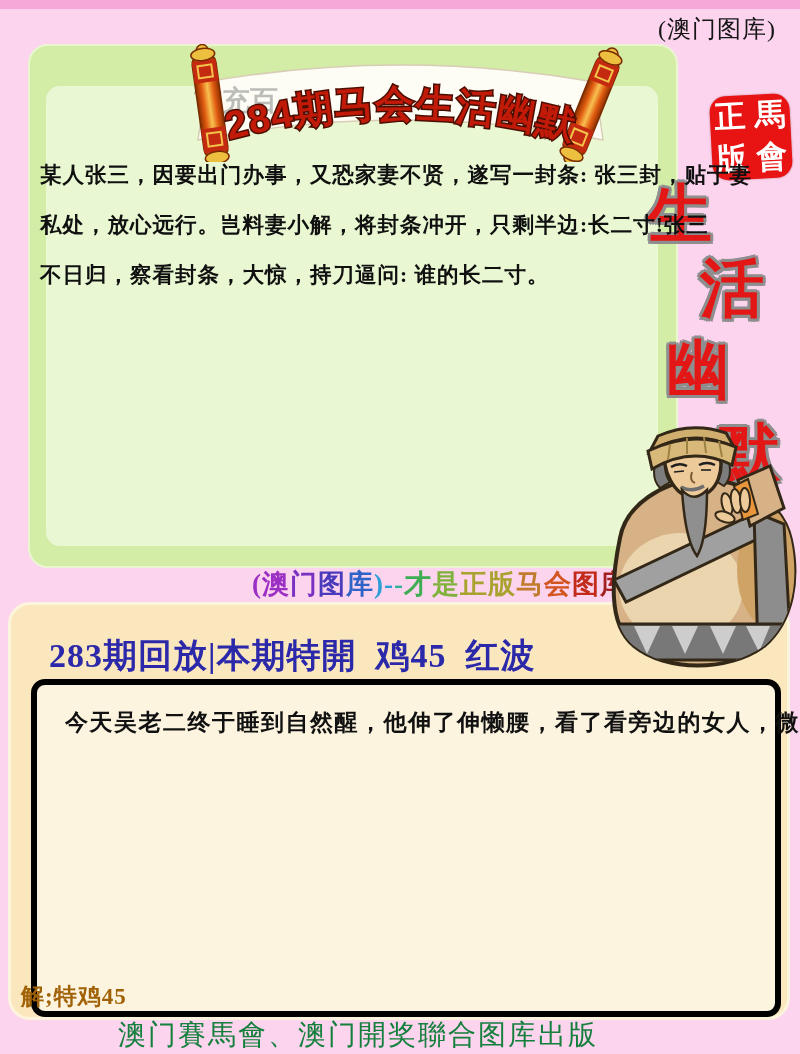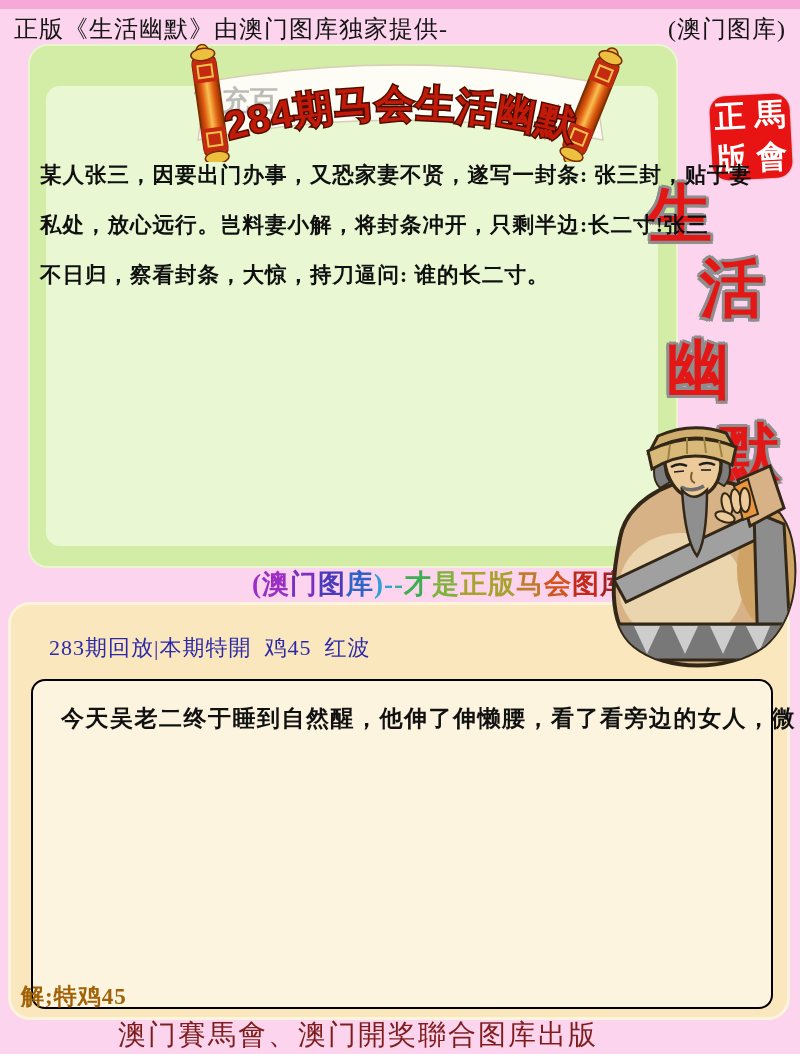--- a/index.html
+++ b/index.html
@@ -4,21 +4,21 @@
 <style>
   html,body{margin:0;padding:0;}
   #canvas{
     position:relative;width:800px;height:1054px;overflow:hidden;
     background:#fcd4ee;
     font-family:"Liberation Serif","DejaVu Serif",serif;
   }
   #topstrip{position:absolute;left:0;top:0;width:800px;height:9px;background:#f6a8d8;}
   .hdr{position:absolute;top:13px;font-size:24px;color:#151515;letter-spacing:1px;white-space:pre;}
   #hdr-left{left:14px;}
-  #hdr-right{right:14px;margin-left:8px;}
+  #hdr-right{right:24px;margin-left:8px;}
 
   
   #green-outer{position:absolute;left:28px;top:44px;width:646px;height:520px;
     background:#d3eda7;border:2px solid #e9f6cf;border-radius:20px;}
   #green-inner{position:absolute;left:46px;top:86px;width:612px;height:460px;
     background:#e9f8d2;border-radius:14px;}
 
   
   #banner{position:absolute;left:148px;top:44px;width:505px;height:118px;z-index:6;}
 
@@ -48,40 +48,39 @@
   
   #caption{position:absolute;left:0;top:566px;width:792px;text-align:center;z-index:4;
     font-size:27px;font-weight:700;letter-spacing:1px;white-space:pre;margin-left:44px;}
 
   
   #cartoon{position:absolute;left:586px;top:420px;width:214px;height:252px;z-index:8;}
 
   
   #cream-box{position:absolute;left:8px;top:602px;width:776px;height:412px;
     background:#fae7bd;border:3px solid #fdf4dd;border-radius:22px;z-index:2;}
-  #bottom-heading{position:absolute;left:38px;top:28px;font-size:22px;font-weight:400;
+  #bottom-heading{position:absolute;left:38px;top:28px;font-size:34px;font-weight:700;
     color:#2b29aa;letter-spacing:1px;white-space:pre;}
   #white-box{position:absolute;left:20px;top:74px;width:738px;height:326px;
-    background:#fdf4e0;border:2px solid #000000;border-radius:14px;}
+    background:#fdf4e0;border:6px solid #000000;border-radius:14px;}
   #bottom-joke{position:absolute;left:28px;top:10px;width:690px;}
   #bottom-joke .jline{font-size:23px;font-weight:600;color:#111;line-height:56px;
     letter-spacing:1.5px;white-space:pre;}
   #answer{position:absolute;left:10px;top:376px;font-size:23px;font-weight:700;
     color:#3b3bc8;letter-spacing:1px;z-index:3;}
 
-  #footer{position:absolute;left:118px;top:1016px;font-size:28px;color:#7f1d1d;
+  #footer{position:absolute;left:118px;top:1016px;font-size:28px;color:#15803d;
     letter-spacing:2px;white-space:pre;}
 </style>
 </head>
 <body>
 
 <div id="canvas">
   <div id="topstrip"></div>
 
-  <div class="hdr" id="hdr-left">正版《生活幽默》由澳门图库独家提供-</div>
   <div class="hdr" id="hdr-right">(澳门图库)</div>
 
   <div id="green-outer"></div>
   <div id="green-inner"></div>
 
   <svg id="banner" viewBox="0 0 505 118">
     <defs>
       <linearGradient id="rollerG" x1="0" y1="0" x2="1" y2="0">
         <stop offset="0" stop-color="#8a3000"></stop>
         <stop offset="0.25" stop-color="#e05a10"></stop>

